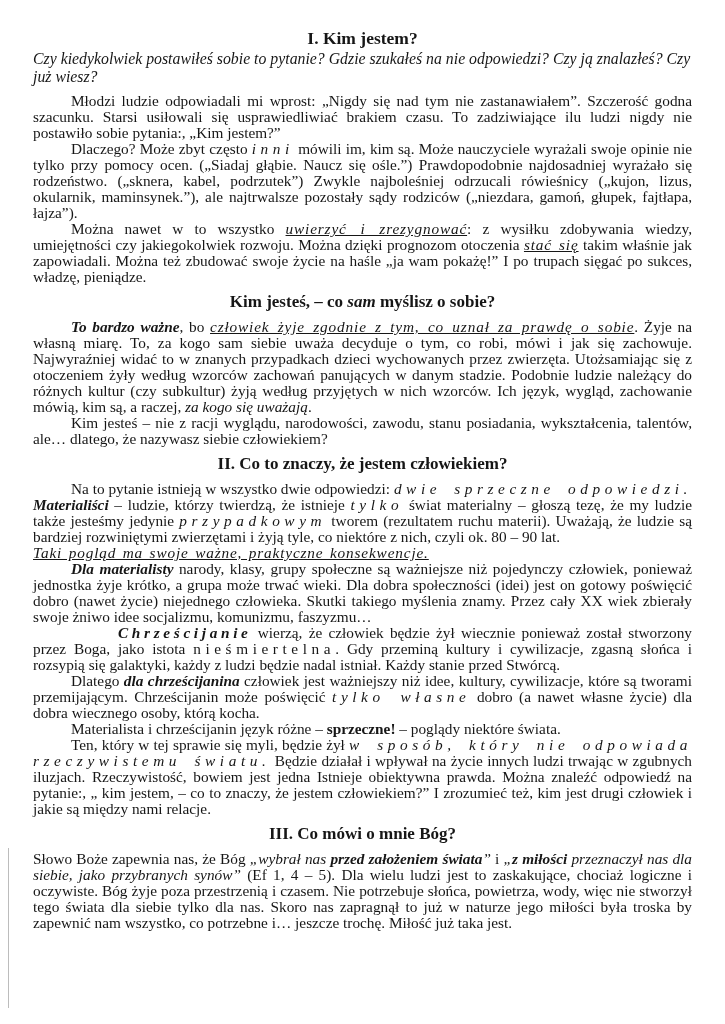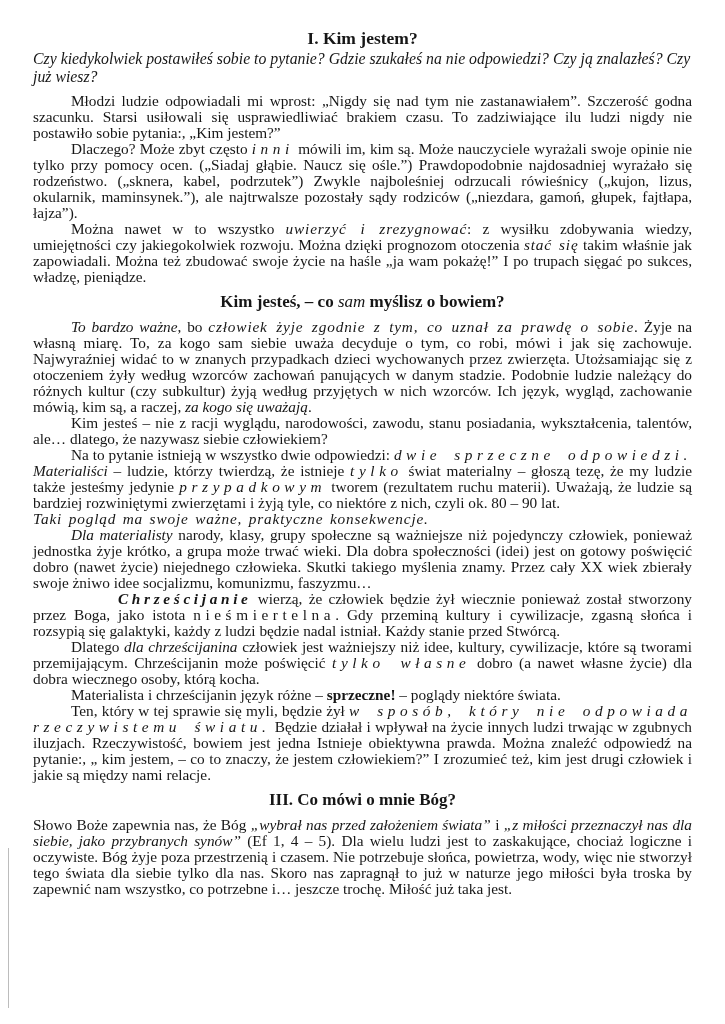--- a/index.html
+++ b/index.html
@@ -43,23 +43,23 @@
     text-align: center;
     font-weight: 700;
     font-size: 17px;
     line-height: 20px;
     margin: 7px 0 7px 0;
   }
   
   .run-n  { }
   .run-i  { font-style: italic; }
   .run-b  { font-weight: 700; }
-  .run-bi { font-weight: 400; font-style: italic; }
+  .run-bi { font-weight: 700; font-style: italic; }
   .run-isp  { font-style: italic; letter-spacing: 0.30em; word-spacing: 0.30em; }
-  .run-isp1 { font-style: italic; letter-spacing: 0.055em; word-spacing: 0.12em; }
+  .run-isp1 { font-style: italic; letter-spacing: 0.055em; word-spacing: 0.12em; text-decoration: underline; }
   .run-sp   { letter-spacing: 0.30em; word-spacing: 0.25em; }
   .run-bisp { font-weight: 700; font-style: italic; letter-spacing: 0.24em; word-spacing: 0.24em; margin-left: 47px; }
   .scan-line {
     position: absolute;
     left: 8px;
     top: 848px;
     width: 1px;
     height: 160px;
     background: #bcbcbc;
   }
@@ -67,23 +67,24 @@
 </head>
 <body>
 
 <main class="page" style="background: rgb(255, 255, 255); color: rgb(22, 22, 22);">
   <article>
       <div class="block title"><span class="run-b">I. Kim jestem?</span></div>
       <div class="block subtitle"><span class="run-i">Czy kiedykolwiek postawiłeś sobie to pytanie? Gdzie szukałeś na nie odpowiedzi? Czy ją znalazłeś? Czy już wiesz?</span></div>
       <p class="block para para indent"><span class="run-n">Młodzi ludzie odpowiadali mi wprost: „Nigdy się nad tym nie zastanawiałem”. Szczerość godna szacunku. Starsi usiłowali się usprawiedliwiać brakiem czasu. To zadziwiające ilu ludzi nigdy nie postawiło sobie pytania:, „Kim jestem?”</span></p>
       <p class="block para para indent"><span class="run-n">Dlaczego? Może zbyt często </span><span class="run-isp">inni</span><span class="run-n"> mówili im, kim są. Może nauczyciele wyrażali swoje opinie nie tylko przy pomocy ocen. („Siadaj głąbie. Naucz się ośle.”) Prawdopodobnie najdosadniej wyrażało się rodzeństwo. („sknera, kabel, podrzutek”) Zwykle najboleśniej odrzucali rówieśnicy („kujon, lizus, okularnik, maminsynek.”), ale najtrwalsze pozostały sądy rodziców („niezdara, gamoń, głupek, fajtłapa, łajza”).</span></p>
       <p class="block para para indent"><span class="run-n">Można nawet w to wszystko </span><span class="run-isp1">uwierzyć i zrezygnować</span><span class="run-n">: z wysiłku zdobywania wiedzy, umiejętności czy jakiegokolwiek rozwoju. Można dzięki prognozom otoczenia </span><span class="run-isp1">stać się</span><span class="run-n"> takim właśnie jak zapowiadali. Można też zbudować swoje życie na haśle „ja wam pokażę!” I po trupach sięgać po sukces, władzę, pieniądze.</span></p>
-      <div class="block heading"><span class="run-b">Kim jesteś, – co </span><span class="run-bi">sam</span><span class="run-b"> myślisz o bowiem?</span></div>
+      <div class="block heading"><span class="run-b">Kim jesteś, – co </span><span class="run-bi">sam</span><span class="run-b"> myślisz o sobie?</span></div>
       <p class="block para para indent"><span class="run-bi">To bardzo ważne</span><span class="run-n">, bo </span><span class="run-isp1">człowiek żyje zgodnie z tym, co uznał za prawdę o sobie</span><span class="run-n">. Żyje na własną miarę. To, za kogo sam siebie uważa decyduje o tym, co robi, mówi i jak się zachowuje. Najwyraźniej widać to w znanych przypadkach dzieci wychowanych przez zwierzęta. Utożsamiając się z otoczeniem żyły według wzorców zachowań panujących w danym stadzie. Podobnie ludzie należący do różnych kultur (czy subkultur) żyją według przyjętych w nich wzorców. Ich język, wygląd, zachowanie mówią, kim są, a raczej, </span><span class="run-i">za kogo się uważają</span><span class="run-n">.</span></p>
       <p class="block para para indent"><span class="run-n">Kim jesteś – nie z racji wyglądu, narodowości, zawodu, stanu posiadania, wykształcenia, talentów, ale… dlatego, że nazywasz siebie człowiekiem?</span></p>
+      <div class="block heading"><span class="run-b">II. Co to znaczy, że jestem człowiekiem?</span></div>
       <p class="block para para indent"><span class="run-n">Na to pytanie istnieją w wszystko dwie odpowiedzi: </span><span class="run-isp">dwie sprzeczne odpowiedzi.</span></p>
       <p class="block para para"><span class="run-bi">Materialiści</span><span class="run-n"> – ludzie, którzy twierdzą, że istnieje </span><span class="run-isp">tylko</span><span class="run-n"> świat materialny – głoszą tezę, że my ludzie także jesteśmy jedynie </span><span class="run-isp">przypadkowym</span><span class="run-n"> tworem (rezultatem ruchu materii). Uważają, że ludzie są bardziej rozwiniętymi zwierzętami i żyją tyle, co niektóre z nich, czyli ok. 80 – 90 lat.</span></p>
       <p class="block para para"><span class="run-isp1">Taki pogląd ma swoje ważne, praktyczne konsekwencje.</span></p>
       <p class="block para para indent"><span class="run-bi">Dla materialisty</span><span class="run-n"> narody, klasy, grupy społeczne są ważniejsze niż pojedynczy człowiek, ponieważ jednostka żyje krótko, a grupa może trwać wieki. Dla dobra społeczności (idei) jest on gotowy poświęcić dobro (nawet życie) niejednego człowieka. Skutki takiego myślenia znamy. Przez cały XX wiek zbierały swoje żniwo idee socjalizmu, komunizmu, faszyzmu…</span></p>
       <p class="block para para indent"><span class="run-bisp">Chrześcijanie</span><span class="run-n"> wierzą, że człowiek będzie żył wiecznie ponieważ został stworzony przez Boga, jako istota </span><span class="run-sp">nieśmiertelna</span><span class="run-n">. Gdy przeminą kultury i cywilizacje, zgasną słońca i rozsypią się galaktyki, każdy z ludzi będzie nadal istniał. Każdy stanie przed Stwórcą.</span></p>
       <p class="block para para indent"><span class="run-n">Dlatego </span><span class="run-bi">dla chrześcijanina</span><span class="run-n"> człowiek jest ważniejszy niż idee, kultury, cywilizacje, które są tworami przemijającym. Chrześcijanin może poświęcić </span><span class="run-isp">tylko własne</span><span class="run-n"> dobro (a nawet własne życie) dla dobra wiecznego osoby, którą kocha.</span></p>
       <p class="block para para indent"><span class="run-n">Materialista i chrześcijanin język różne – </span><span class="run-b">sprzeczne!</span><span class="run-n"> – poglądy niektóre świata.</span></p>
       <p class="block para para indent"><span class="run-n">Ten, który w tej sprawie się myli, będzie żył </span><span class="run-isp">w sposób, który nie odpowiada rzeczywistemu światu.</span><span class="run-n"> Będzie działał i wpływał na życie innych ludzi trwając w zgubnych iluzjach. Rzeczywistość, bowiem jest jedna Istnieje obiektywna prawda. Można znaleźć odpowiedź na pytanie:, „ kim jestem, – co to znaczy, że jestem człowiekiem?” I zrozumieć też, kim jest drugi człowiek i jakie są między nami relacje.</span></p>
       <div class="block heading"><span class="run-b">III. Co mówi o mnie Bóg?</span></div>
       <p class="block para para"><span class="run-n">Słowo Boże zapewnia nas, że Bóg </span><span class="run-i">„wybrał nas </span><span class="run-bi">przed założeniem świata</span><span class="run-i">”</span><span class="run-n"> i </span><span class="run-i">„</span><span class="run-bi">z miłości</span><span class="run-i"> przeznaczył nas dla siebie, jako przybranych synów”</span><span class="run-n"> (Ef 1, 4 – 5).  Dla wielu ludzi jest to zaskakujące, chociaż logiczne i oczywiste. Bóg żyje poza przestrzenią i czasem. Nie potrzebuje słońca, powietrza, wody, więc nie stworzył tego świata dla siebie tylko dla nas. Skoro nas zapragnął to już w naturze jego miłości była troska by zapewnić nam wszystko, co potrzebne i… jeszcze trochę. Miłość już taka jest.</span></p>

